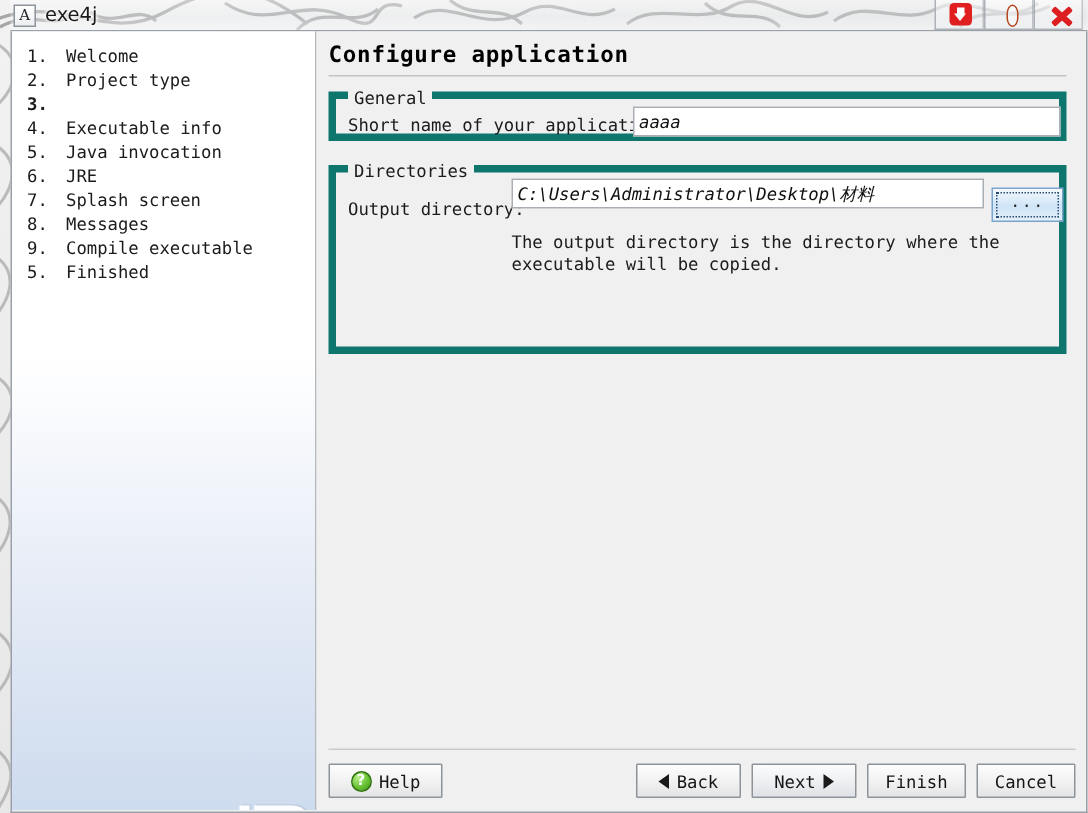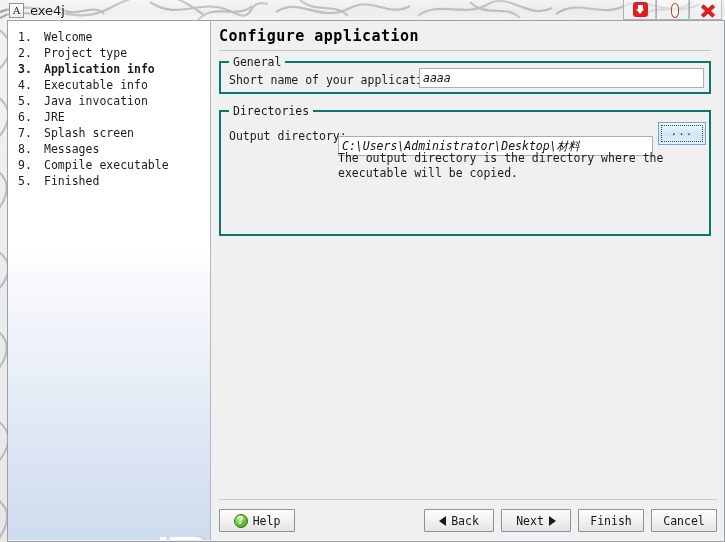--- a/index.html
+++ b/index.html
@@ -210,21 +210,21 @@
     position: absolute;
     left: 8px; top: 29px;
     width: 492px;
     height: 1px;
     background: #c0c4c8;
   }
 
   
   .groupbox {
     position: absolute;
-    border: 2px solid #0f766e;
+    border: 5px solid #0f766e;
     background: #f0f0f0;
     box-sizing: border-box;
   }
   .groupbox > .legend {
     position: absolute;
     left: 8px; top: -8px;
     padding: 0 4px;
     background: #f0f0f0;
     font-family: "DejaVu Sans Mono", monospace;
     font-size: 11.5px;
@@ -262,21 +262,21 @@
     outline: none;
     font-style: italic;
   }
 
   
   #label-shortname { left: 8px; top: 10px; }
   #input-shortname { left: 198px; top: 5px; width: 285px; height: 20px; line-height: 18px; }
 
   
   #label-outdir  { left: 8px; top: 17px; }
-  #input-outdir  { left: 117px; top: 24px; width: 315px; height: 20px; line-height: 18px; }
+  #input-outdir  { left: 117px; top: 4px; width: 315px; height: 20px; line-height: 18px; }
   #btn-browse {
     position: absolute;
     left: 437px; top: 10px;
     width: 48px; height: 23px;
     box-sizing: border-box;
     border: 1px solid #7aa4cb;
     background: linear-gradient(to bottom, #f4f9fd, #cfe4f6 55%, #e4f0fb);
     display: flex;
     align-items: center;
     justify-content: center;
@@ -435,21 +435,20 @@
         <div class="step">
           <span class="num">1.</span>
           <span>Welcome</span>
         </div>
         <div class="step">
           <span class="num">2.</span>
           <span>Project type</span>
         </div>
         <div class="step active">
           <span class="num">3.</span>
-          <span>Application info</span>
         </div>
         <div class="step">
           <span class="num">4.</span>
           <span>Executable info</span>
         </div>
         <div class="step">
           <span class="num">5.</span>
           <span>Java invocation</span>
         </div>
         <div class="step">

